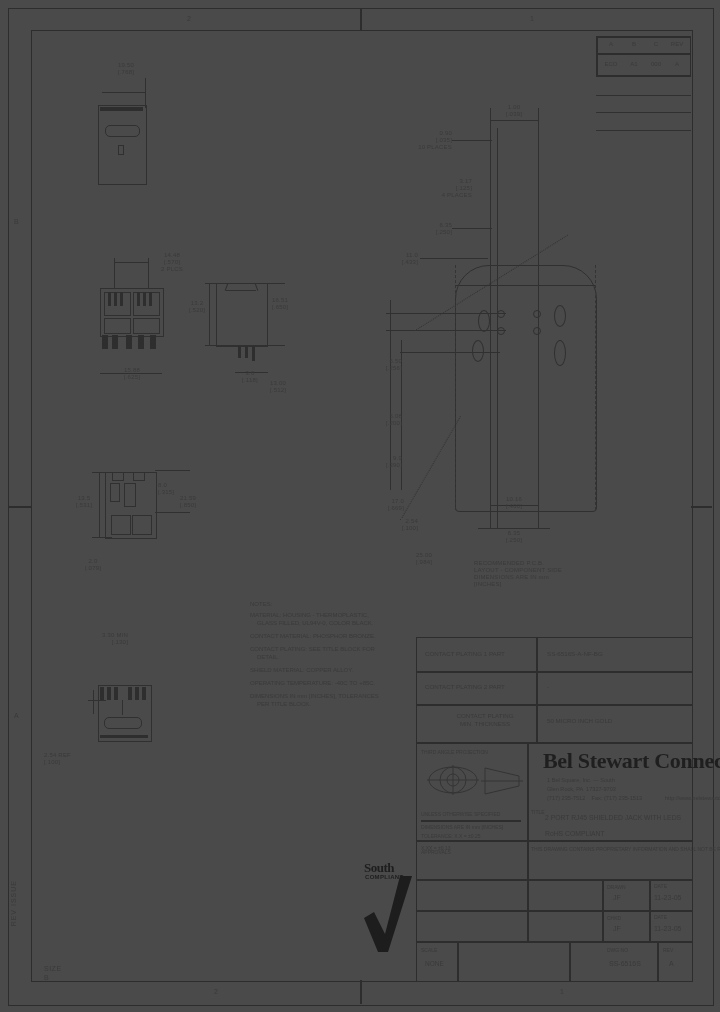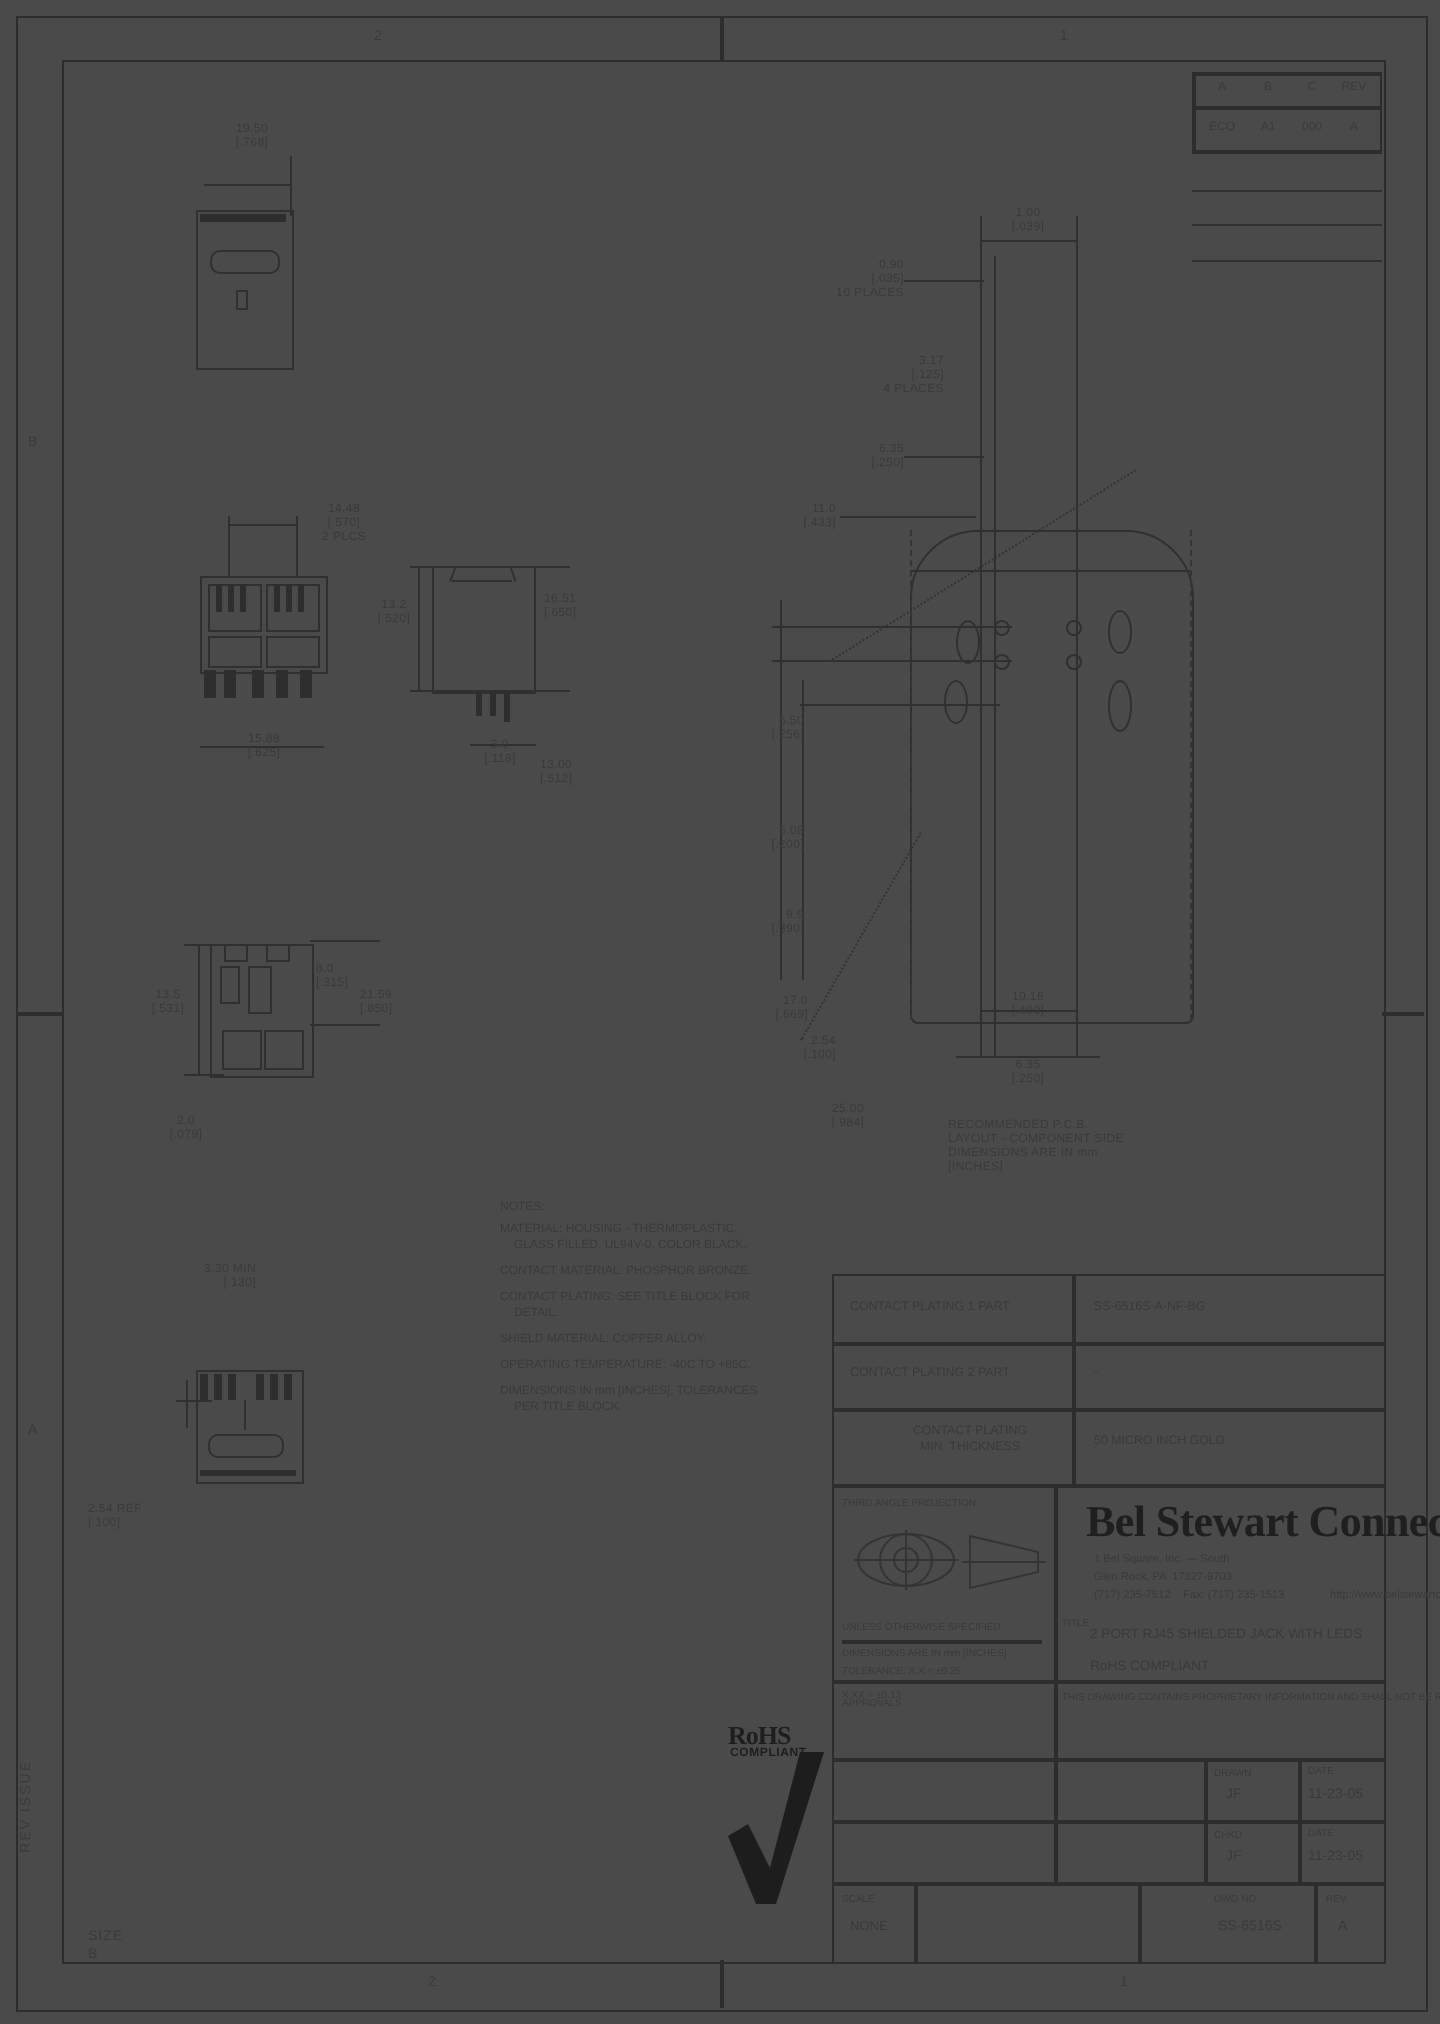--- a/index.html
+++ b/index.html
@@ -326,17 +326,17 @@
     <div class="tbcell" style="left:252px;top:322px;font-size:7px;">A</div>
   </div>
 
   <div class="zone-lbl" style="left:44px;top:965px;">SIZE</div>
   <div class="zone-lbl" style="left:44px;top:974px;">B</div>
 
   <div class="rohs">
     <svg class="chk" width="56" height="84" viewBox="0 0 56 84">
       <path d="M38 4 L50 4 L26 80 L16 80 L2 46 L12 40 L23 62 Z" fill="#1d1d1d"></path>
     </svg>
-    <div class="rohs-txt">RoHS</div>
+    <div class="rohs-txt">South</div>
     <div class="rohs-sub">COMPLIANT</div>
   </div>
 
 </div>
 
 </body></html>

